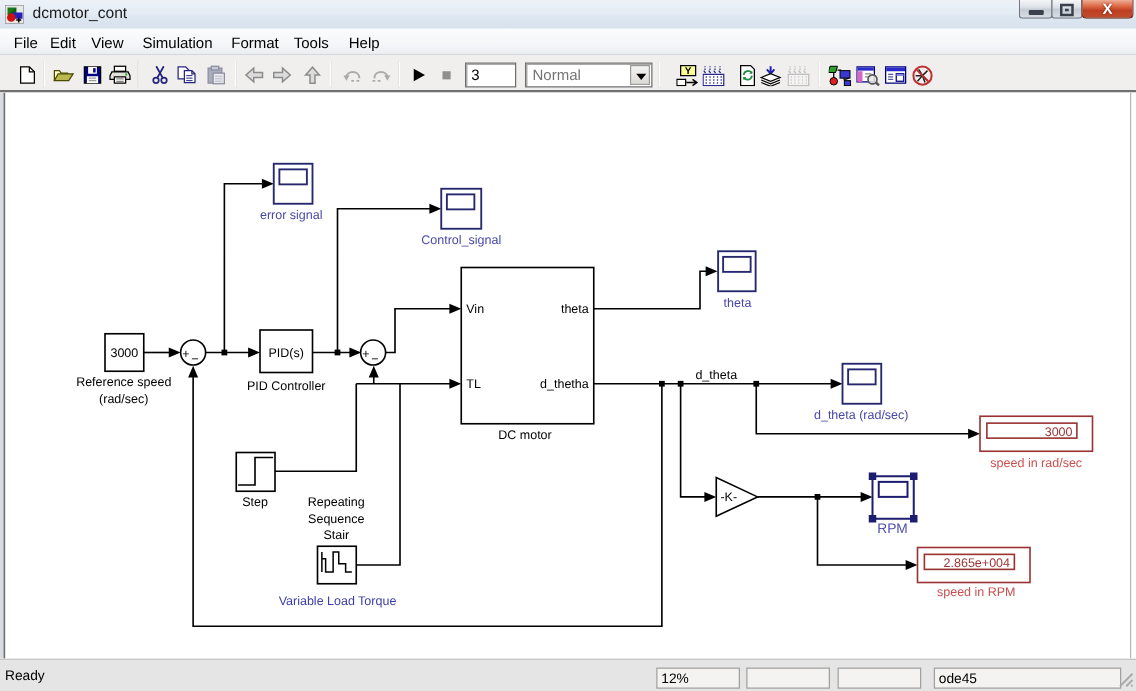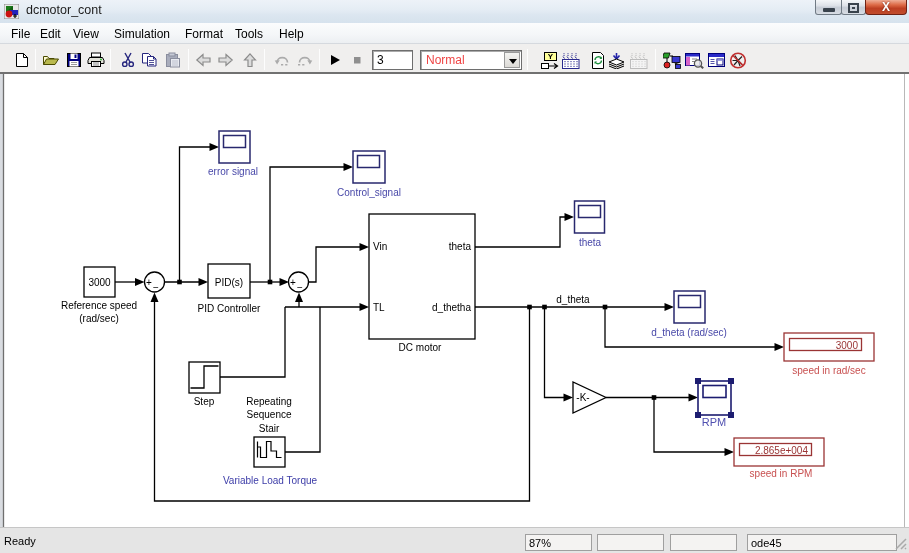--- a/index.html
+++ b/index.html
@@ -31,21 +31,21 @@
 .mi { position:absolute; top:4px; font-size:12px; color:#000; }
 
 
 #toolbar { position:absolute; left:0; top:44px; width:909px; height:30px;
   background:#f0efee; border-bottom:2px solid #717171; }
 .ti { position:absolute; top:52px; }
 .tsep { position:absolute; top:49px; width:1px; height:21px; background:#a9a9a9; border-right:1px solid #fdfdfd; }
 #fld3 { position:absolute; left:372px; top:50px; width:41px; height:20px; background:#fff;
   border:1px solid #6e6e6e; box-shadow:inset 1px 1px 0 #aaa; font-size:12px; color:#000; padding:2px 0 0 4px; }
 #combo { position:absolute; left:420px; top:50px; width:102px; height:20px; background:#fff;
-  border:1px solid #6e6e6e; box-shadow:inset 1px 1px 0 #aaa; font-size:12px; color:#ef4444; }
+  border:1px solid #6e6e6e; box-shadow:inset 1px 1px 0 #aaa; font-size:12px; color:#737373; }
 #combo .txt { position:absolute; left:5px; top:2px; }
 #combo .btn { position:absolute; right:1px; top:1px; width:16px; height:16px;
   background:linear-gradient(180deg,#f4f4f2,#dcdad6); border:1px solid #9a9a9a; }
 #combo .btn:after { content:""; position:absolute; left:4px; top:6px; border:4px solid transparent; border-top:5px solid #000; }
 
 
 #canvas { position:absolute; left:0; top:74px; width:909px; height:453px; background:#fff; }
 #canvas svg { position:absolute; left:0; top:0; }
 
 
@@ -414,21 +414,21 @@
     <text x="269" y="418" font-size="10" text-anchor="middle" fill="#000">Sequence</text>
     <text x="269" y="431.5" font-size="10" text-anchor="middle" fill="#000">Stair</text>
     <rect x="254" y="437" width="31" height="30" fill="#fff" stroke="#000" stroke-width="1.3"></rect>
     <path d="M257.5 441.5 V457.5 M257.5 447 H260.5 V457.5 H266.5 V441.5 H271 V451 H276.5 V457.5 H281.5" fill="none" stroke="#000" stroke-width="1.2"></path>
     <text x="270" y="484" font-size="10" text-anchor="middle" fill="#3d3da8">Variable Load Torque</text>
   </svg>
   </div>
 
   <div id="status">
     <div class="ready">Ready</div>
-    <div class="sbox" style="left:525px; width:67px;">87%</div>
+    <div class="sbox" style="left:525px; width:67px;">12%</div>
     <div class="sbox" style="left:597px; width:67px;"></div>
     <div class="sbox" style="left:670px; width:67px;"></div>
     <div class="sbox" style="left:747px; width:150px;">ode45</div>
     <svg id="grip" width="14" height="14">
       <path d="M12 2 L2 12 M12 7 L7 12 M12 11 L11 12" stroke="#aaa" stroke-width="1.5"></path>
     </svg>
   </div>
 
 </div>
 

